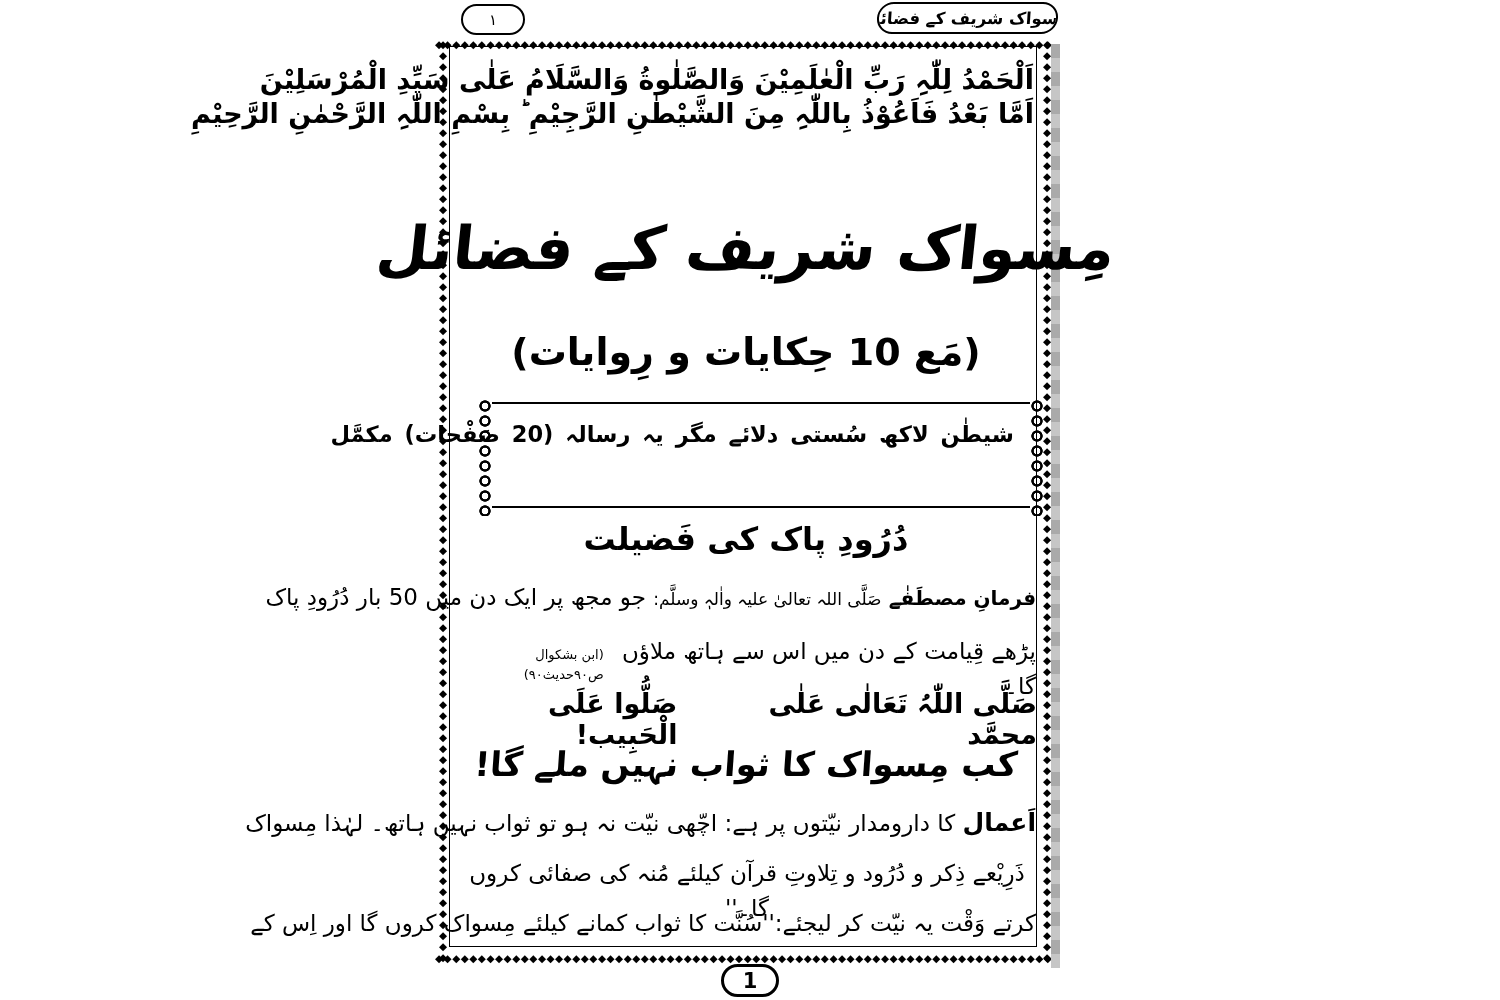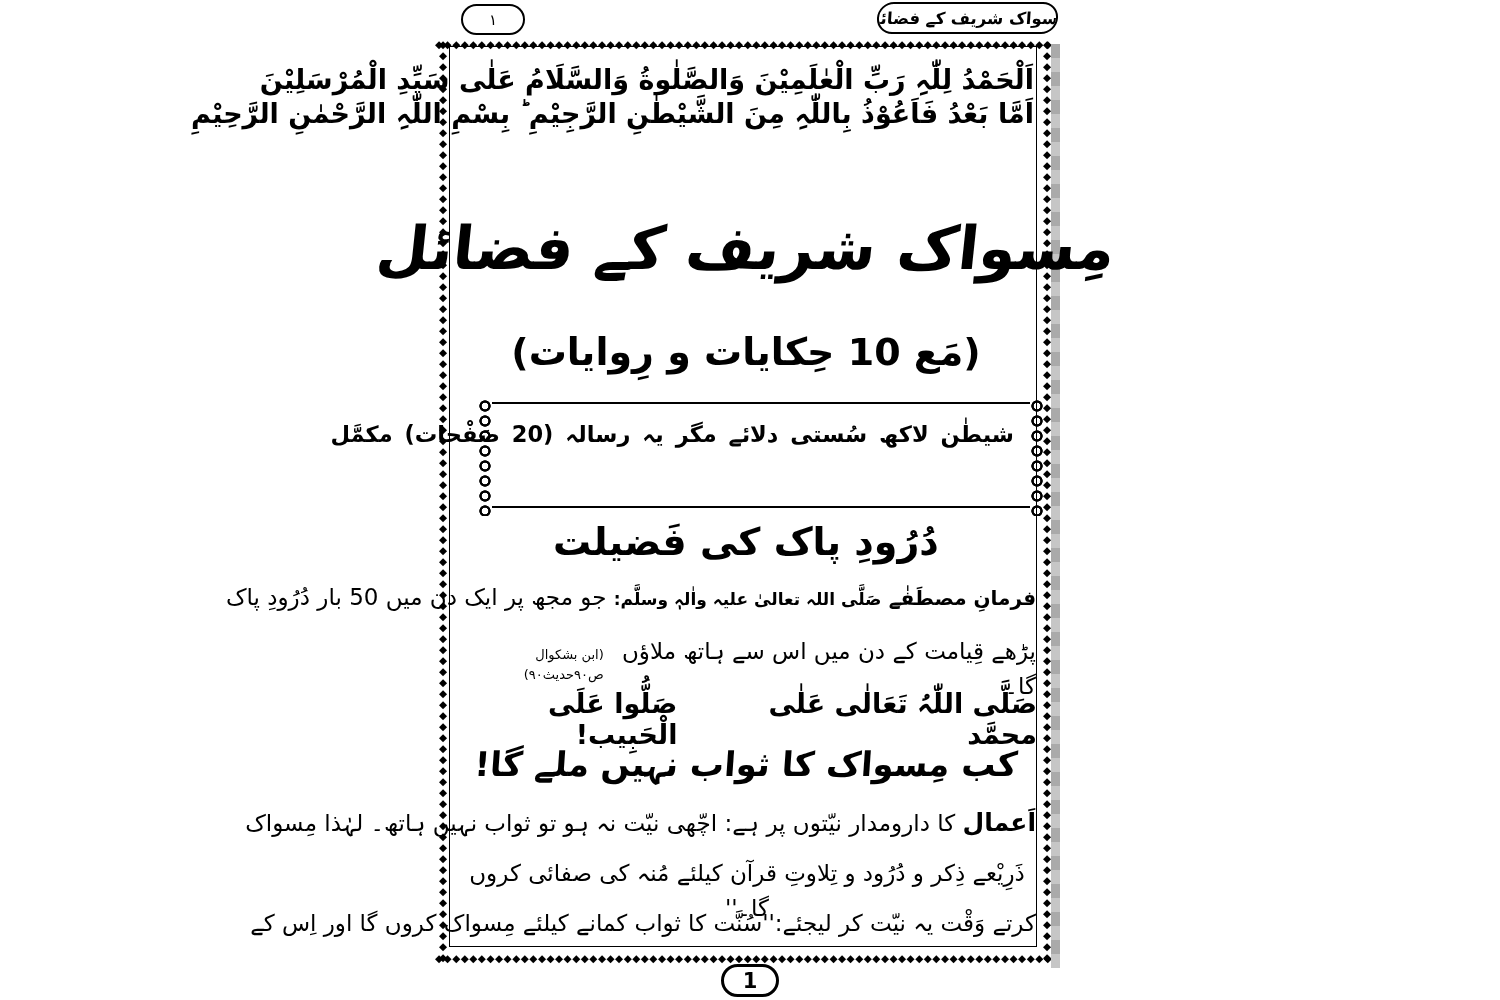--- a/index.html
+++ b/index.html
@@ -100,28 +100,28 @@
   #notice-box { position: absolute; }
   .notice-line {
     font-weight: 700; font-size: 22.5px; line-height: 48px;
     text-align: justify; text-align-last: justify;
     word-spacing: 4px;
     white-space: nowrap;
   }
 
   #durood-heading {
     left: 455px; top: 520px; width: 582px;
-    font-weight: 700; font-size: 38px;
+    font-weight: 700; font-size: 32px;
     letter-spacing: 0.5px;
   }
 
   .para { left: 458px; width: 578px; font-size: 23px; line-height: 1.5; }
   #para1-line1 { top: 580px; white-space: nowrap; text-align: right; }
   #para1-line1 .intro { font-weight: 700; font-size: 20px; }
-  #para1-line1 .honorific { font-size: 17px; font-weight: bold; }
+  #para1-line1 .honorific { font-size: 17px; }
   #para1-line2-row {
     top: 634px;
     display: flex; flex-direction: row; justify-content: space-between; align-items: baseline;
   }
   #para1-line2-row .ref { font-size: 13px; direction: rtl; }
 
   #salat-line {
     left: 455px; top: 688px; width: 582px;
     font-weight: 700; font-size: 27px;
     display: flex; justify-content: center; gap: 38px;

